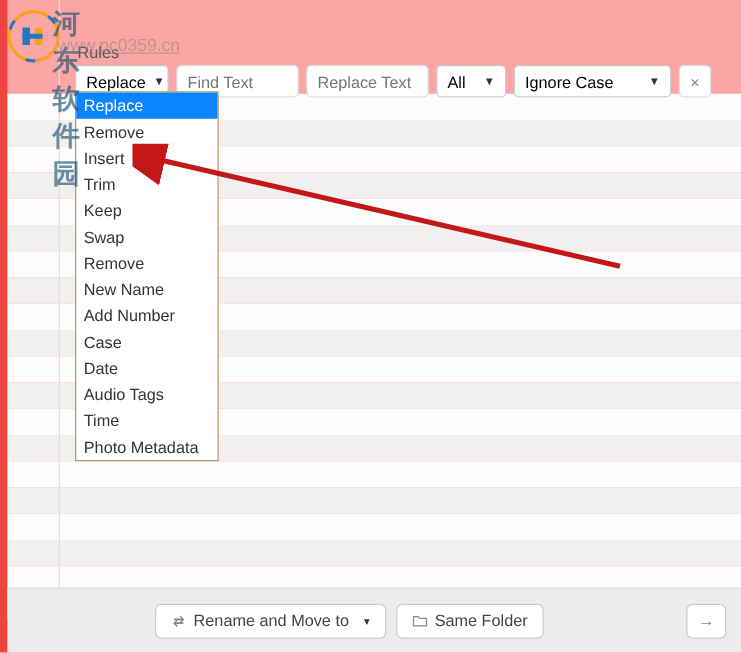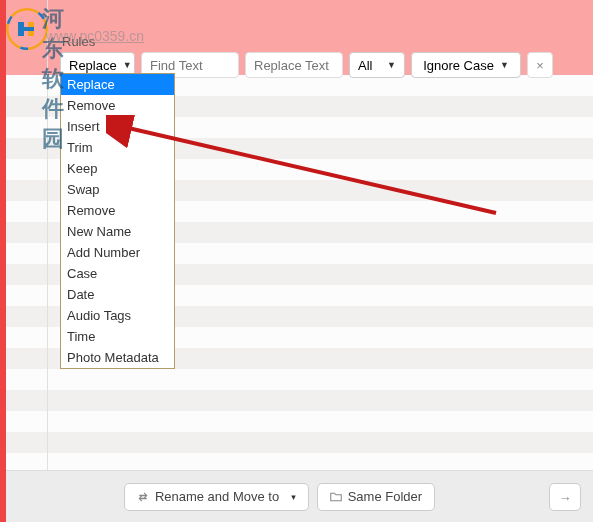--- a/index.html
+++ b/index.html
@@ -238,21 +238,21 @@
     <div class="select-btn" style="width:75px;">
       <span>Replace</span>
       <span class="select-caret">▼</span>
     </div>
     <input class="text-input" placeholder="Find Text" style="">
     <input class="text-input" placeholder="Replace Text" style="">
     <div class="select-btn" style="width:56px;">
       <span>All</span>
       <span class="select-caret">▼</span>
     </div>
-    <div class="select-btn" style="width:110px;justify-content:center;">
+    <div class="select-btn" style="width:126px;">
       <span>Ignore Case</span>
       <span class="select-caret">▼</span>
     </div>
     <div class="close-btn">
       <span>×</span>
     </div>
   </div>
 
   <div class="dropdown" id="dropdown">
       <div class="dropdown-item selected">Replace</div>

